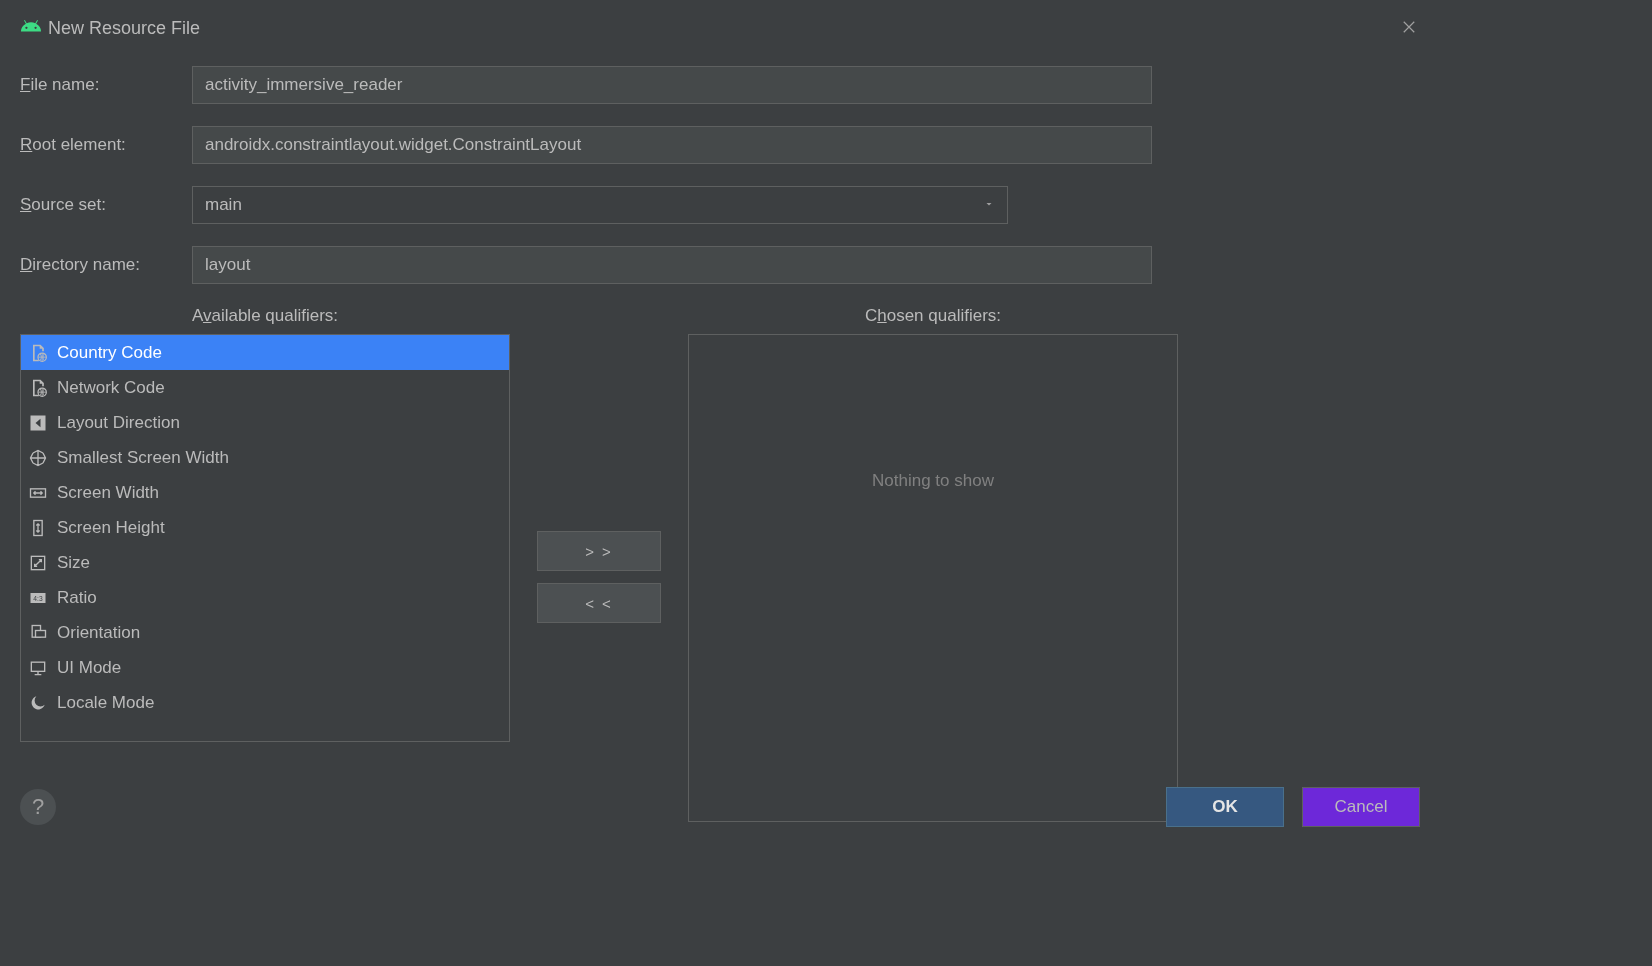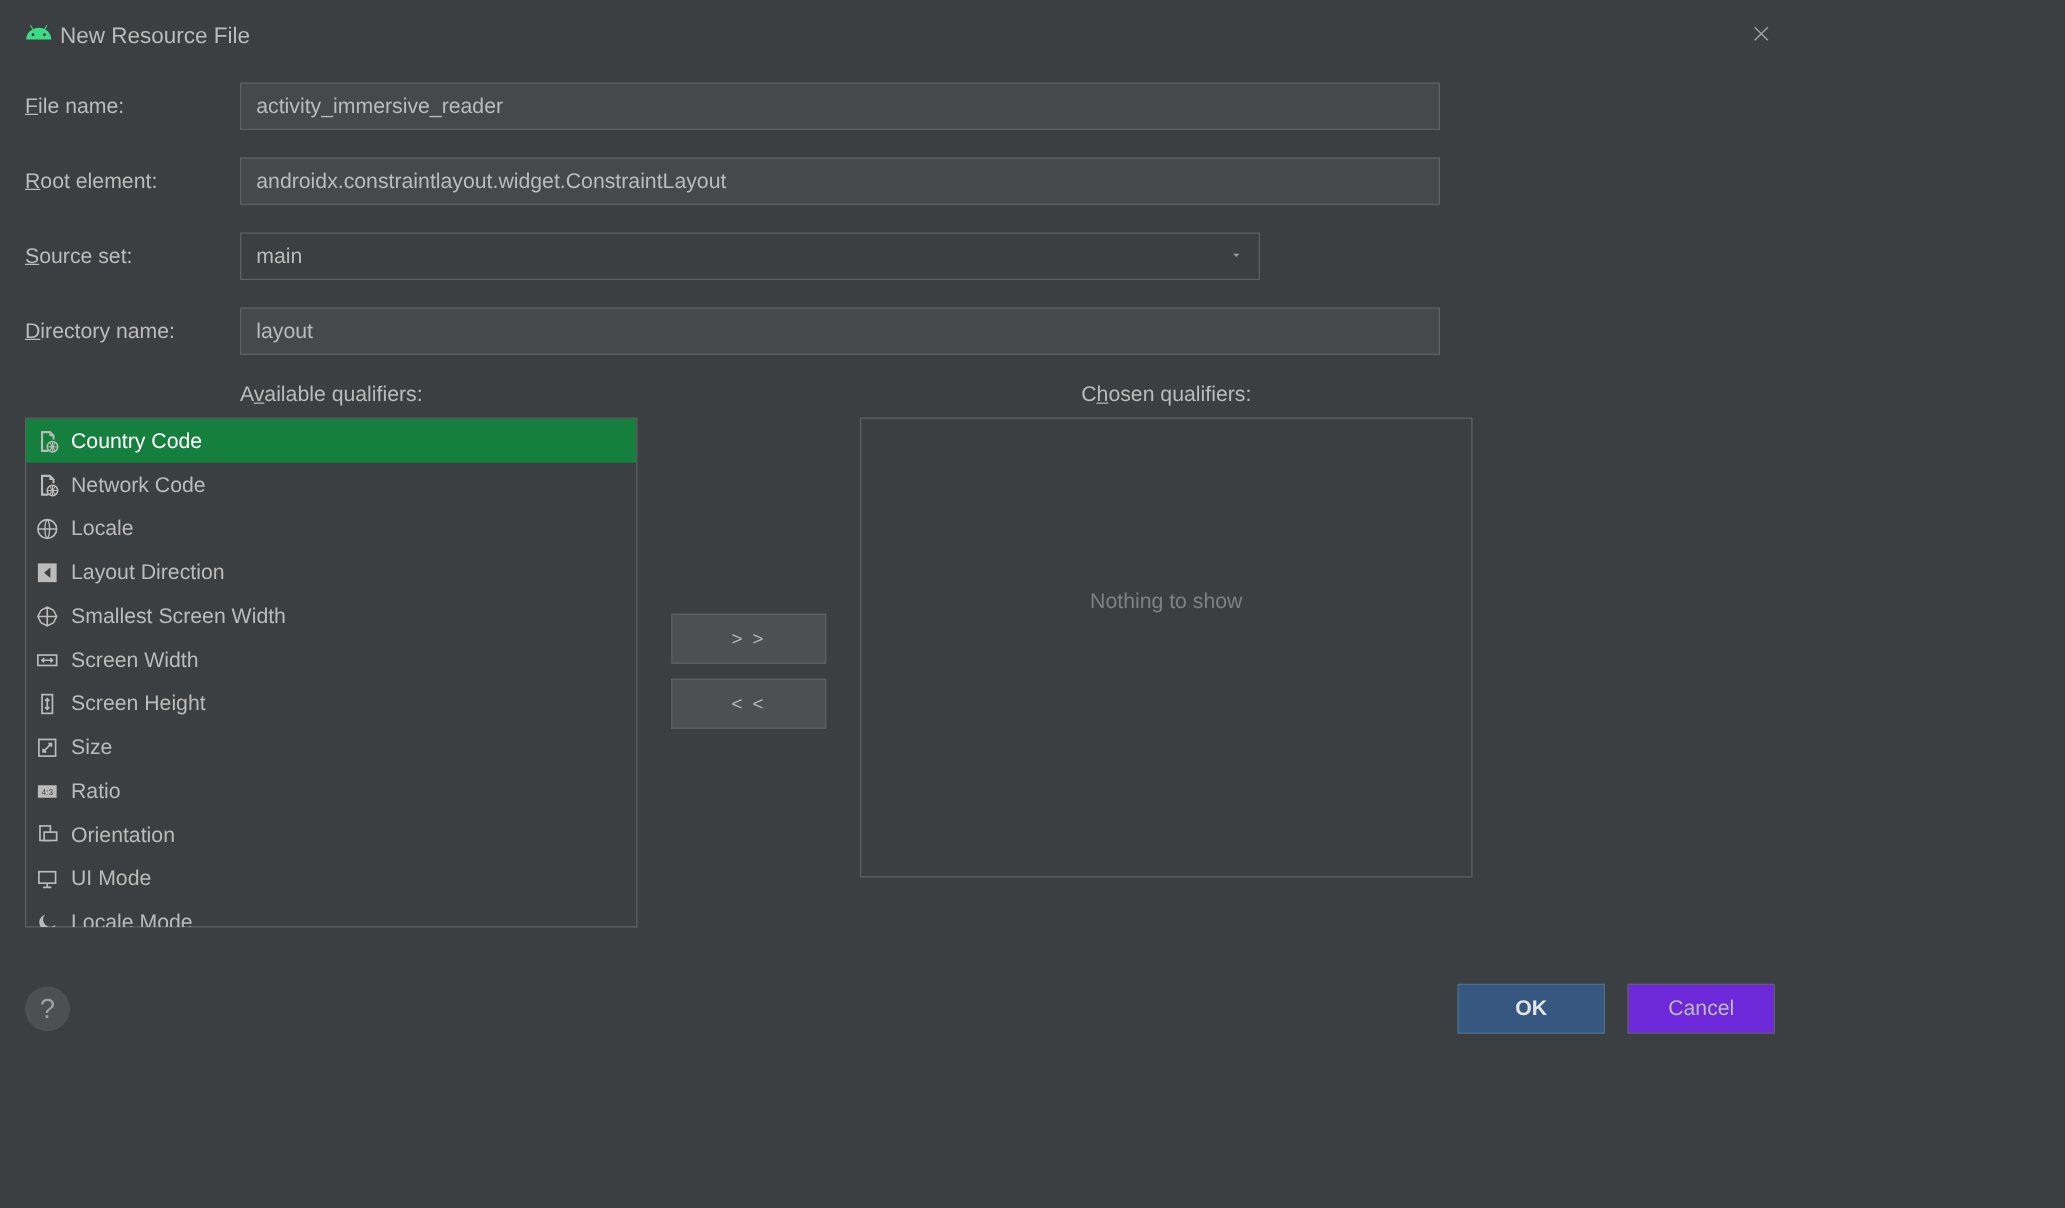--- a/index.html
+++ b/index.html
@@ -122,21 +122,21 @@
     display: flex;
     align-items: center;
     height: 35px;
     padding: 0 6px;
     gap: 8px;
     font-size: 17px;
     color: #bbbbbb;
     cursor: pointer;
   }
   .list-item.selected {
-    background: #15803d;
+    background: #3b82f6;
     color: #ffffff;
   }
   .list-item .icon {
     width: 22px;
     height: 22px;
     display: flex;
     align-items: center;
     justify-content: center;
     flex-shrink: 0;
   }
@@ -157,21 +157,21 @@
     color: #bbbbbb;
     font-size: 15px;
     letter-spacing: 2px;
     cursor: pointer;
     display: flex;
     align-items: center;
     justify-content: center;
   }
   .chosen-box {
     width: 490px;
-    height: 368px;
+    height: 488px;
     border: 1px solid #5e6060;
     background: #3c3f41;
     display: flex;
     align-items: flex-start;
     justify-content: center;
     padding-top: 136px;
     color: #808080;
     font-size: 17px;
   }
   .footer {
@@ -291,29 +291,20 @@
                   <path fill="#bbbbbb" d="M6 2h9l4 4v4h-2V7h-3V4H8v16h5v2H6z"></path>
                   <circle cx="17" cy="17" r="5" fill="none" stroke="#bbbbbb" stroke-width="1.5"></circle>
                   <path stroke="#bbbbbb" stroke-width="1" fill="none" d="M12.5 17h9M17 12.5v9M14.5 13c2 2.5 2 5.5 0 8M19.5 13c-2 2.5-2 5.5 0 8"></path>
                 </svg>
               </span>
               <span>Network Code</span>
             </div>
             <div class="list-item">
               <span class="icon">
                 <svg width="20" height="20" viewBox="0 0 24 24">
-                  <circle cx="12" cy="12" r="9" fill="none" stroke="#bbbbbb" stroke-width="1.6"></circle>
-                  <path stroke="#bbbbbb" stroke-width="1.3" fill="none" d="M3 12h18M12 3c3 3 3 15 0 18M12 3c-3 3-3 15 0 18"></path>
-                </svg>
-              </span>
-              <span>Locale</span>
-            </div>
-            <div class="list-item">
-              <span class="icon">
-                <svg width="20" height="20" viewBox="0 0 24 24">
                   <rect x="3" y="3" width="18" height="18" fill="#bbbbbb"></rect>
                   <path fill="#3c3f41" d="M15 7l-6 5 6 5z"></path>
                 </svg>
               </span>
               <span>Layout Direction</span>
             </div>
             <div class="list-item">
               <span class="icon">
                 <svg width="20" height="20" viewBox="0 0 24 24">
                   <path stroke="#bbbbbb" stroke-width="1.6" fill="none" d="M12 3v18M3 12h18M6 6l-3 6 3 6M18 6l3 6-3 6M6 6l6-3 6 3M6 18l6 3 6-3"></path>

